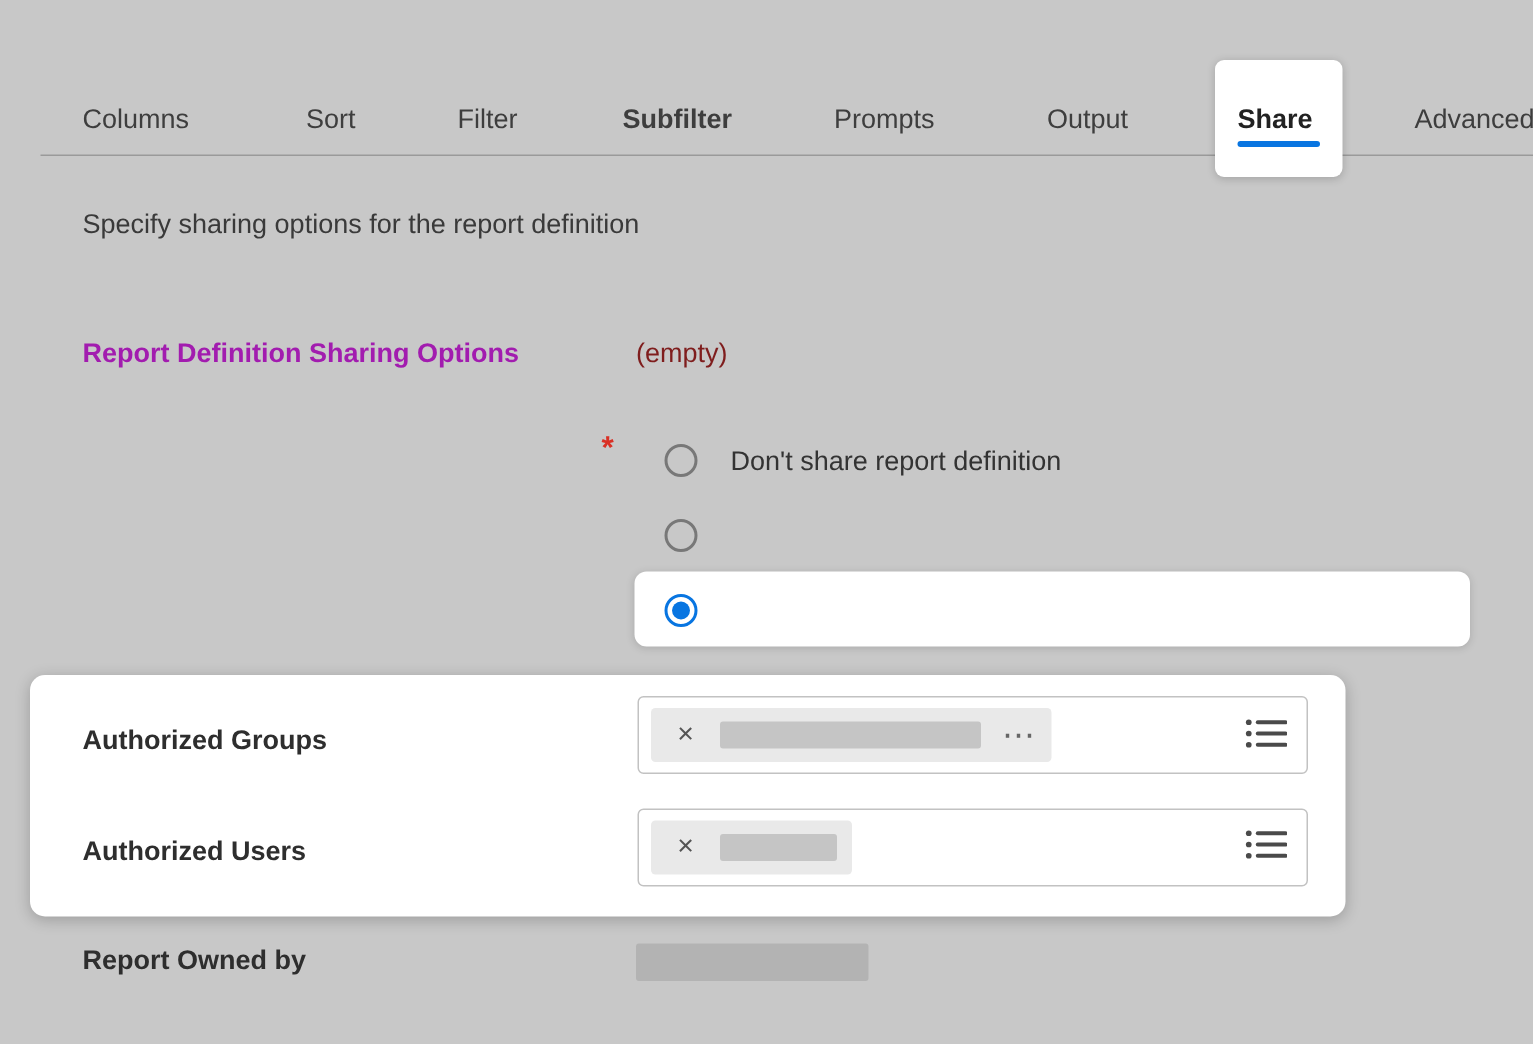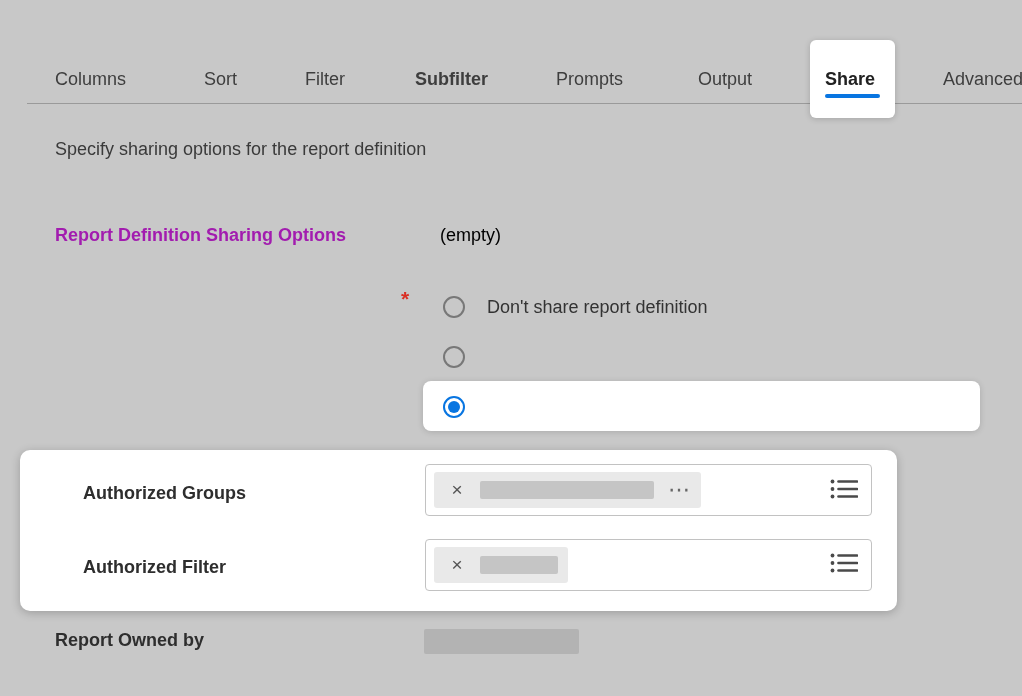--- a/index.html
+++ b/index.html
@@ -40,21 +40,21 @@
 
   
   .description {
     position: absolute; left: 55px; top: 139px; font-size: 18px; color: #3a3a3a;
   }
   .sharing-label {
     position: absolute; left: 55px; top: 225px; font-size: 18px;
     font-weight: 700; color: #a21caf; text-align: center;
   }
   .sharing-value {
-    position: absolute; left: 440px; top: 225px; font-size: 18px; color: #000000;
+    position: absolute; left: 424px; top: 225px; font-size: 18px; color: #7f1d1d;
   }
   .required-marker {
     position: absolute; left: 401px; top: 287px; font-size: 21px;
     font-weight: 700; color: #d93025;
   }
 
   
   .selected-pill {
     position: absolute; left: 423px; top: 381px; width: 557px; height: 50px;
     background: #ffffff; border-radius: 8px;
@@ -82,21 +82,21 @@
   .radio-label { font-size: 18px; color: #333; }
 
   
   .panel {
     position: absolute; left: 20px; top: 450px; width: 877px; height: 161px;
     background: #ffffff; border-radius: 10px;
     box-shadow: 0 2px 10px rgba(0,0,0,0.22); z-index: 1;
   }
   .field-label {
     position: absolute; left: 55px; font-size: 18px; font-weight: 700;
-    color: #2e2e2e; z-index: 2; margin-left: 28px;
+    color: #2e2e2e; z-index: 2;
   }
   #label-groups { top: 483px; }
   #label-users  { top: 557px; }
 
   .ms-input {
     position: absolute; left: 425px; width: 447px; height: 52px;
     background: #ffffff; border: 1px solid #c2c2c2; border-radius: 4px;
     box-sizing: border-box; z-index: 2; cursor: text;
   }
   #input-groups { top: 464px; }
@@ -190,21 +190,21 @@
   <svg width="28" height="22" viewBox="0 0 28 22">
     <circle cx="2.5" cy="3.5" r="1.9" fill="#4a4a4a"></circle>
     <circle cx="2.5" cy="11" r="1.9" fill="#4a4a4a"></circle>
     <circle cx="2.5" cy="18.5" r="1.9" fill="#4a4a4a"></circle>
     <line x1="8.5" y1="3.5" x2="27" y2="3.5" stroke="#4a4a4a" stroke-width="2.6" stroke-linecap="round"></line>
     <line x1="8.5" y1="11" x2="27" y2="11" stroke="#4a4a4a" stroke-width="2.6" stroke-linecap="round"></line>
     <line x1="8.5" y1="18.5" x2="27" y2="18.5" stroke="#4a4a4a" stroke-width="2.6" stroke-linecap="round"></line>
   </svg>
 </div>
 
-<div class="field-label" id="label-users">Authorized Filter</div>
+<div class="field-label" id="label-users">Authorized Users</div>
 <div class="ms-input" id="input-users">
   <div class="chip" id="chip-users">
     <div class="chip-x">×</div>
     <div class="chip-redacted"></div>
   </div>
 </div>
 <div class="prompt-icon" id="prompt-users">
   <svg width="28" height="22" viewBox="0 0 28 22">
     <circle cx="2.5" cy="3.5" r="1.9" fill="#4a4a4a"></circle>
     <circle cx="2.5" cy="11" r="1.9" fill="#4a4a4a"></circle>

